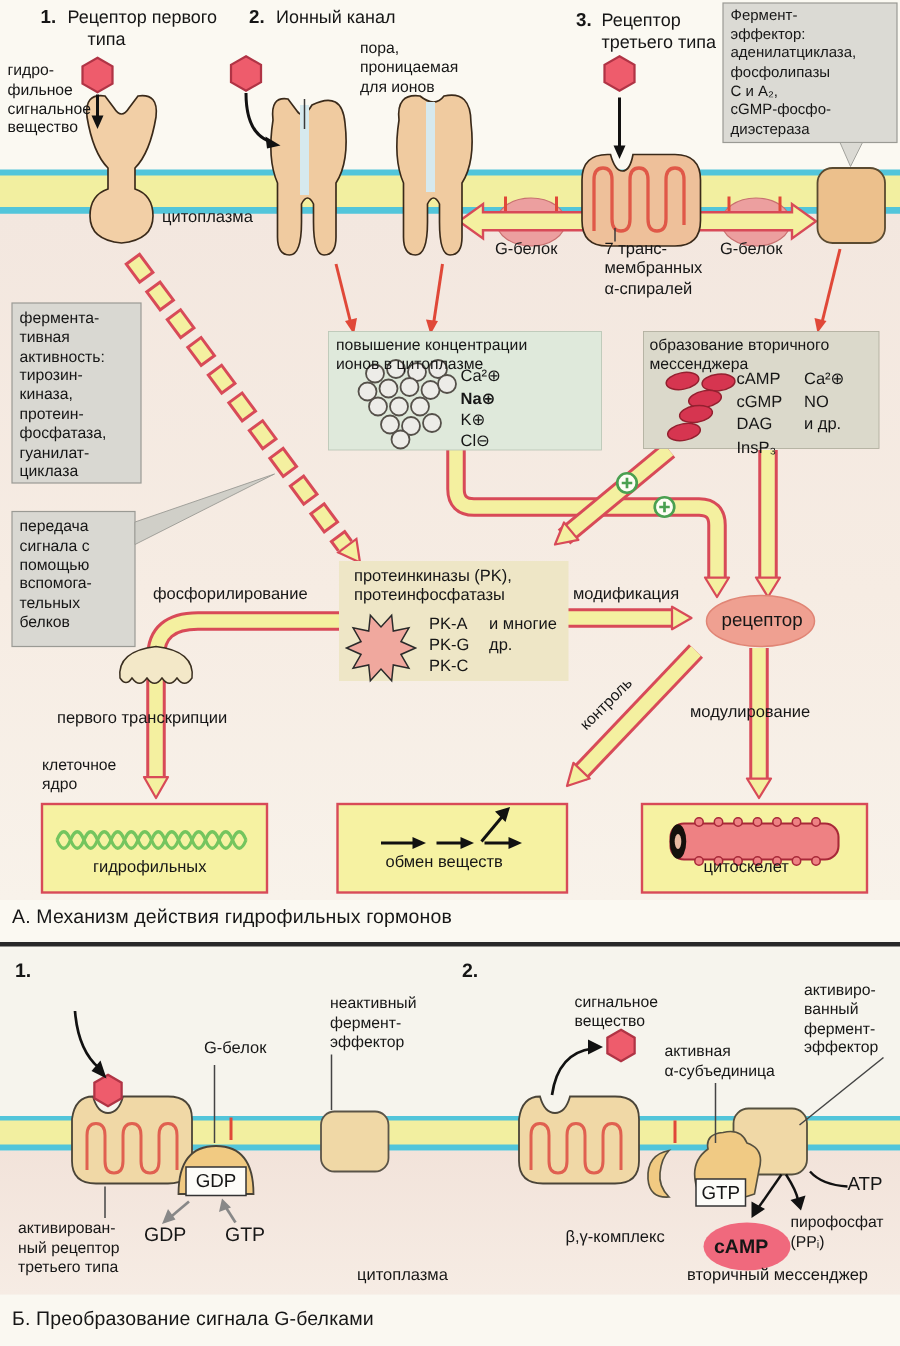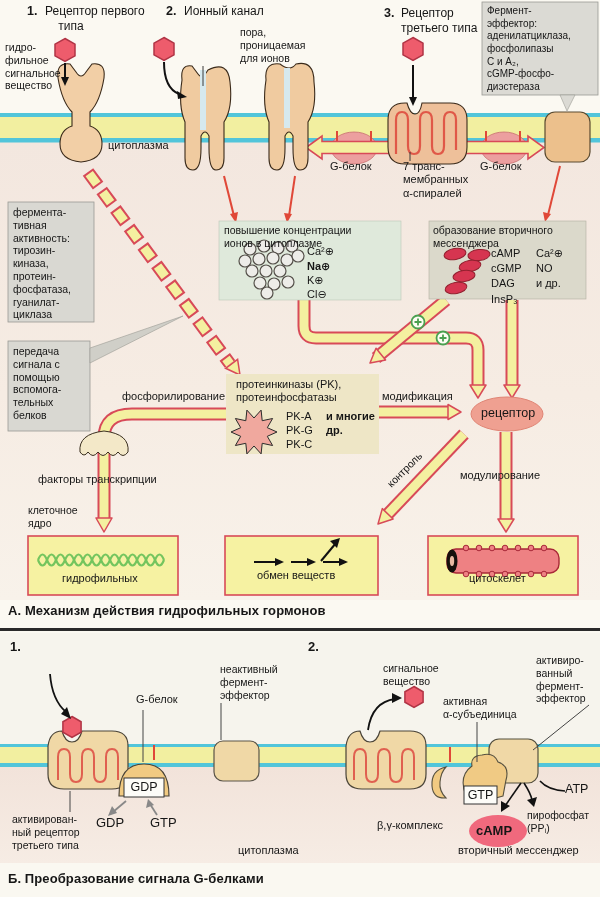--- a/index.html
+++ b/index.html
@@ -6,21 +6,21 @@
   #page{position:relative;width:600px;height:897px;overflow:hidden;
         font-family:"Liberation Sans","DejaVu Sans",sans-serif;color:#161616;background:#faf8f1;}
   #art{position:absolute;left:0;top:0;z-index:1;}
   .lbl{position:absolute;z-index:2;white-space:pre;font-size:10.5px;line-height:1.22;color:#161616;}
   .b{font-weight:bold;}
   .s11{font-size:11px;}
   .s115{font-size:11px;}
   .s12{font-size:12px;}
   .s125{font-size:12.5px;}
   .s13{font-size:13px;}
-  .cap{font-size:13px;font-weight:bold;letter-spacing:.1px;}
+  .cap{font-size:13px;font-weight:normal;letter-spacing:.1px;}
   .ctr{text-align:center;}
   .rot{transform:rotate(-45deg);transform-origin:0 50%;}
 </style>
 </head>
 <body>
 
 <div id="page">
 
 <svg id="art" width="600" height="897" viewBox="0 0 600 897">
   <defs>
@@ -335,33 +335,33 @@
 <div class="lbl s11" style="left:307px;top:288px;">Cl⊖</div>
 <div class="lbl" style="left:433px;top:224px;">образование вторичного
 мессенджера</div>
 <div class="lbl s11" style="left:491px;top:246px;line-height:1.38;">cAMP
 cGMP
 DAG
 InsP₃</div>
 <div class="lbl s11" style="left:536px;top:246px;line-height:1.38;">Ca²⊕
 NO
 и др.</div>
-<div class="lbl s11" style="left:102px;top:390px;margin-left:20px;">фосфорилирование</div>
+<div class="lbl s11" style="left:102px;top:390px;">фосфорилирование</div>
 <div class="lbl s115" style="left:236px;top:378px;">протеинкиназы (PK),
 протеинфосфатазы</div>
 <div class="lbl s11" style="left:286px;top:410px;line-height:1.25;">PK-A
 PK-G
 PK-C</div>
-<div class="lbl s11" style="left:326px;top:410px;line-height:1.25;font-weight:bold;">и многие
+<div class="lbl s11" style="left:326px;top:410px;line-height:1.25;">и многие
 др.</div>
 <div class="lbl s11" style="left:382px;top:390px;">модификация</div>
 <div class="lbl s125" style="left:481px;top:406px;">рецептор</div>
 <div class="lbl rot" style="left:389px;top:479px;">контроль</div>
 <div class="lbl s11" style="left:460px;top:469px;">модулирование</div>
-<div class="lbl s11" style="left:38px;top:473px;">факторы транскрипции</div>
+<div class="lbl s11" style="left:38px;top:473px;">первого транскрипции</div>
 <div class="lbl" style="left:28px;top:504px;">клеточное
 ядро</div>
 <div class="lbl s11" style="left:62px;top:572px;">гидрофильных</div>
 <div class="lbl s11" style="left:257px;top:569px;">обмен веществ</div>
 <div class="lbl s11" style="left:469px;top:572px;">цитоскелет</div>
 <div class="lbl cap" style="left:8px;top:603px;">А. Механизм действия гидрофильных гормонов</div>
 
 <div class="lbl b s13" style="left:10px;top:639px;">1.</div>
 <div class="lbl s115" style="left:136px;top:693px;">G-белок</div>
 <div class="lbl" style="left:220px;top:663px;">неактивный

